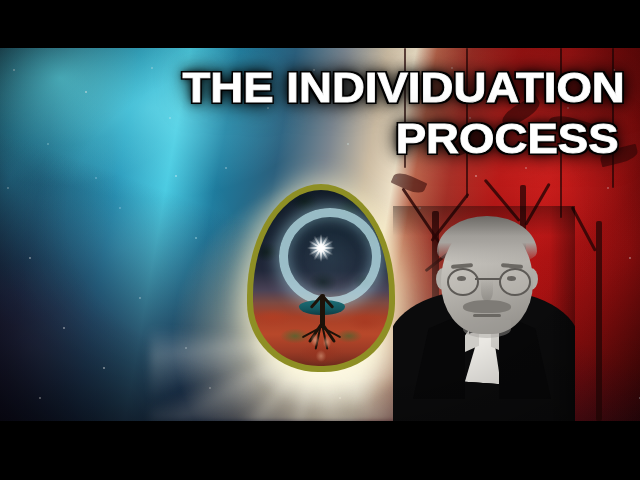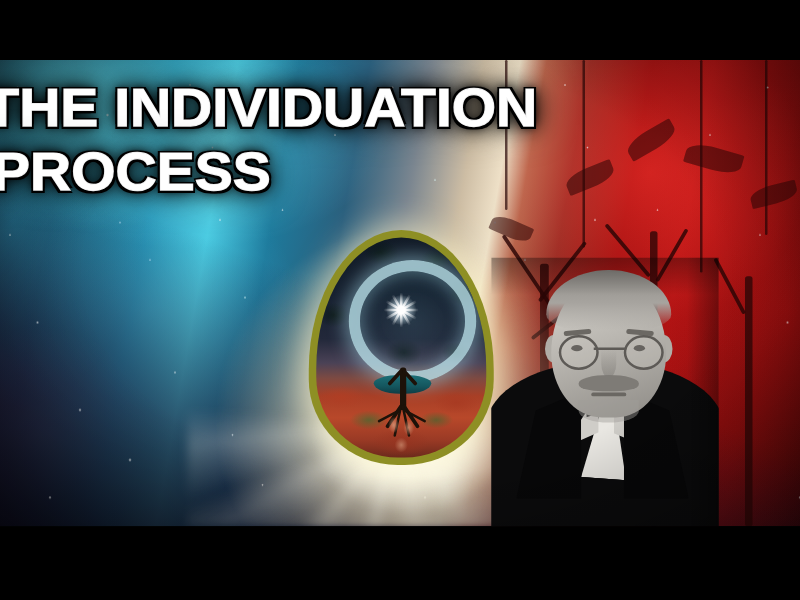--- a/index.html
+++ b/index.html
@@ -490,21 +490,21 @@
       radial-gradient(ellipse 460px 300px at 50% 45%, rgba(0,0,0,0) 55%, rgba(0,0,0,0.42) 100%);
     pointer-events: none;
   }
 
   
   #title-block {
     position: absolute;
     left: 0; top: 66px;
     width: 612px;
     z-index: 80;
-    text-align: left;
+    text-align: right;
     pointer-events: none;
   }
   .title-line {
     display: inline-block;
     color: #ffffff;
     font-family: "Liberation Sans", sans-serif;
     font-weight: bold;
     letter-spacing: 0px;
     line-height: 1.0;
     -webkit-text-stroke: 1px rgba(255,255,255,0.9);

